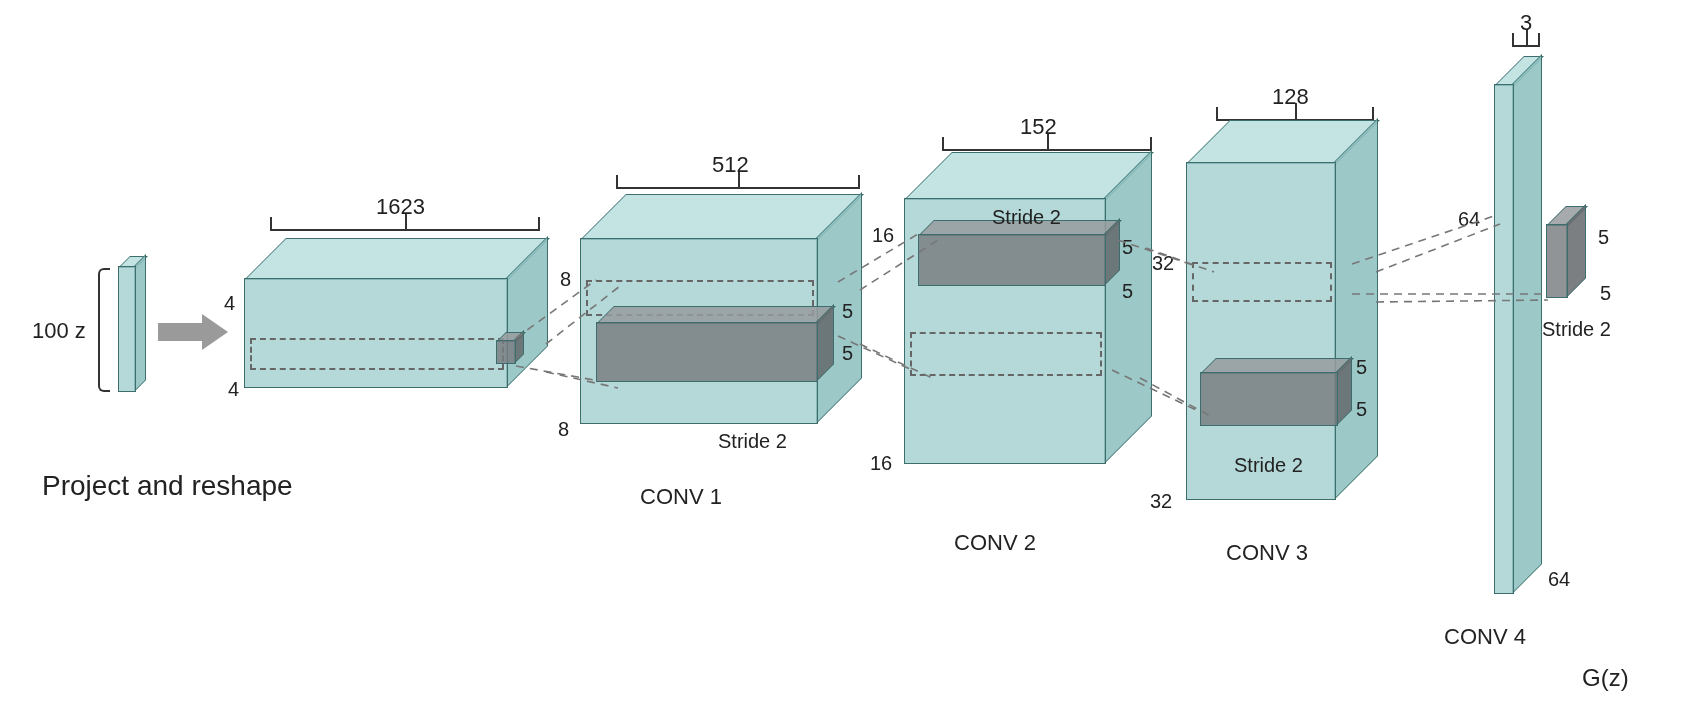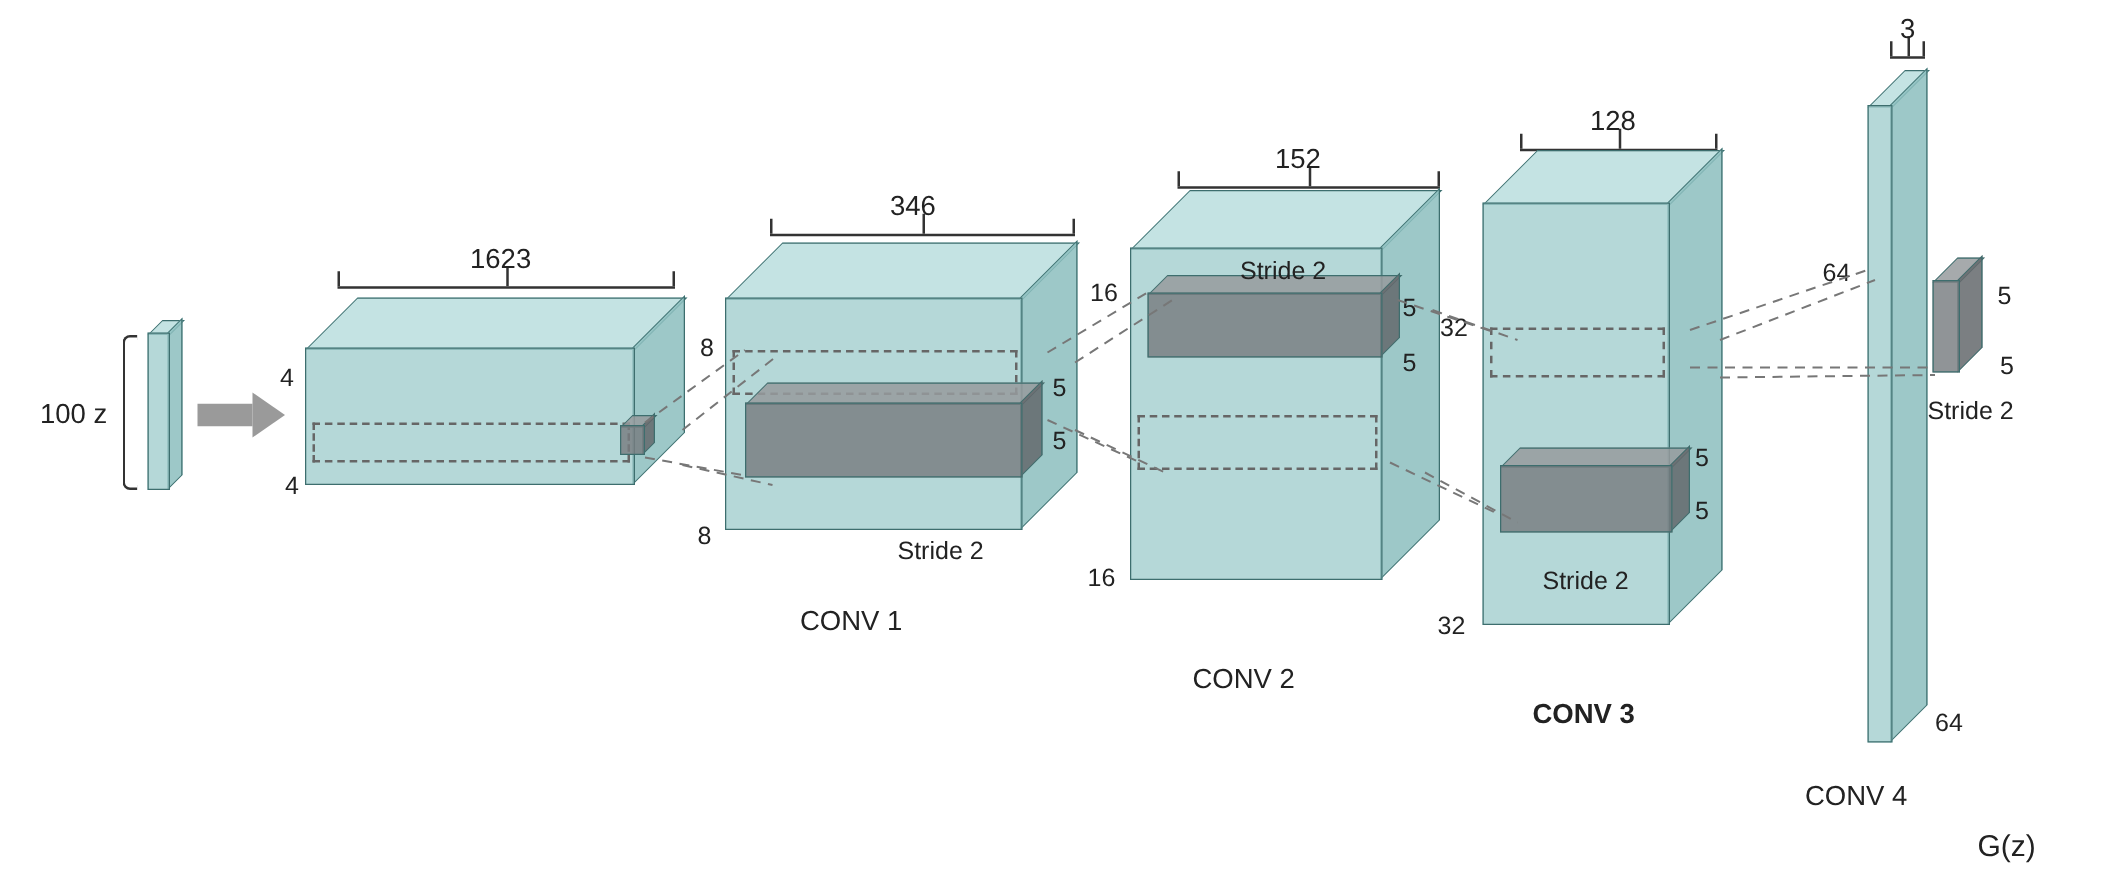--- a/index.html
+++ b/index.html
@@ -80,20 +80,21 @@
     <div class="topface tealT" style="left:0; top:-10px; width:16px; height:10px;"></div>
     <div class="rightface tealR" style="left:16px; top:0; width:10px; height:124px;"></div>
     <div class="front teal" style="width:16px; height:124px;"></div>
   </div>
 
   <div class="arrow" style="left:158px; top:314px;">
     <div class="shaft" style="width:44px;"></div>
     <div class="head"></div>
   </div>
 
+  <span class="label big" style="left:42px; top:470px;">Project and reshape</span>
 
   <div class="brace" style="left:270px; top:222px; width:270px; height:14px;">
     <div class="bar"></div>
       <div class="tick tickL"></div>
       <div class="tick tickR"></div>
       <div class="tick tickM"></div>
   </div>
   <span class="label med" style="left:376px; top:194px;">1623</span>
 
   <div class="block" style="left:244px; top:278px;">
@@ -111,21 +112,21 @@
   </div>
   <span class="label sm" style="left:224px; top:292px;">4</span>
   <span class="label sm" style="left:228px; top:378px;">4</span>
 
   <div class="brace" style="left:616px; top:180px; width:244px; height:14px;">
     <div class="bar"></div>
       <div class="tick tickL"></div>
       <div class="tick tickR"></div>
       <div class="tick tickM"></div>
   </div>
-  <span class="label med" style="left:712px; top:152px;">346</span>
+  <span class="label med" style="left:712px; top:152px;">512</span>
 
   <div class="block" style="left:580px; top:238px;">
     <div class="topface tealT" style="left:0px; top:-44px; width:236px; height:44px;"></div>
     <div class="rightface tealR" style="left:236px; top:0; width:44px; height:184px;"></div>
     <div class="front teal" style="width:236px; height:184px;"></div>
 
     <div class="dashbox" style="left:6px; top:42px; width:224px; height:32px;"></div>
 
     <div class="block" style="left:16px; top:84px;">
       <div class="topface greyT" style="left:0; top:-16px; width:220px; height:16px;"></div>
@@ -187,21 +188,21 @@
       <div class="topface greyT" style="left:0; top:-14px; width:136px; height:14px;"></div>
       <div class="rightface greyR" style="left:136px; top:0; width:14px; height:52px;"></div>
       <div class="front grey" style="width:136px; height:52px;"></div>
     </div>
   </div>
   <span class="label sm" style="left:1152px; top:252px;">32</span>
   <span class="label sm" style="left:1150px; top:490px;">32</span>
   <span class="label sm" style="left:1356px; top:356px;">5</span>
   <span class="label sm" style="left:1356px; top:398px;">5</span>
   <span class="label sm" style="left:1234px; top:454px;">Stride 2</span>
-  <span class="label med" style="left:1226px; top:558px;font-weight:bold;">CONV 3</span>
+  <span class="label med" style="left:1226px; top:540px;">CONV 3</span>
 
   <div class="brace" style="left:1512px; top:38px; width:28px; height:14px;">
     <div class="bar"></div>
       <div class="tick tickL"></div>
       <div class="tick tickR"></div>
       <div class="tick tickM"></div>
   </div>
   <span class="label med" style="left:1520px; top:10px;">3</span>
 
   <div class="block" style="left:1494px; top:84px;">

